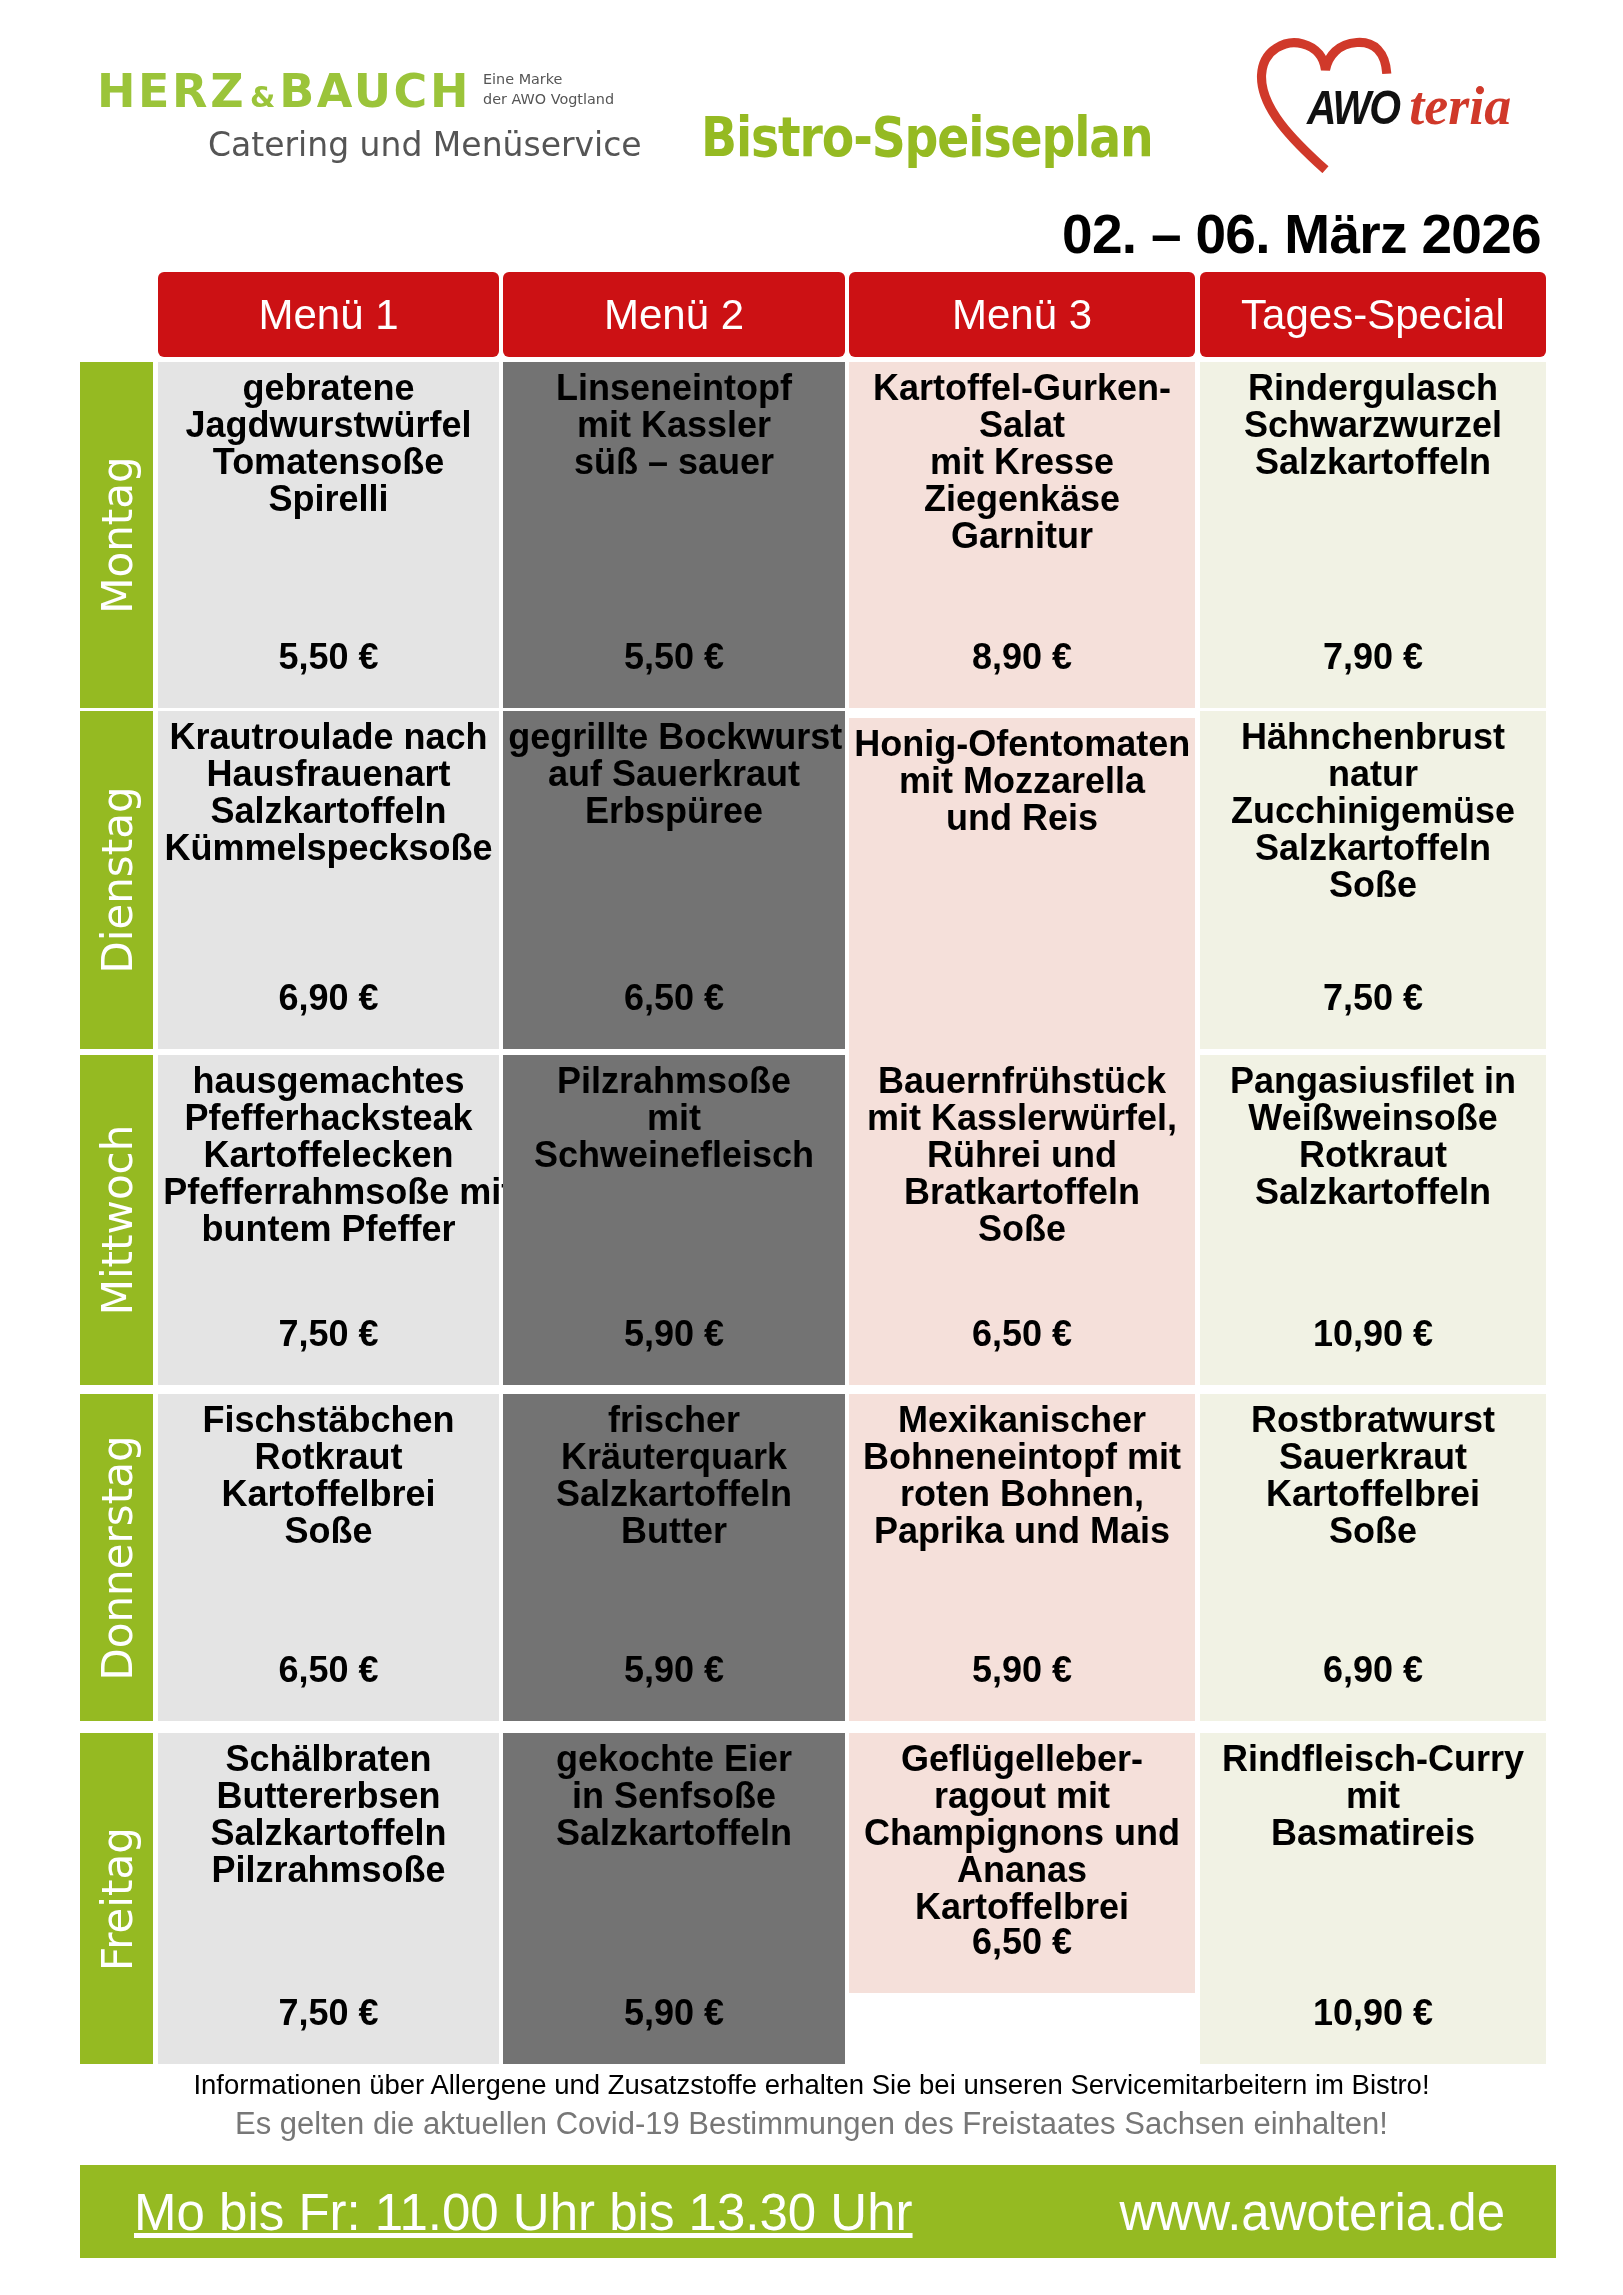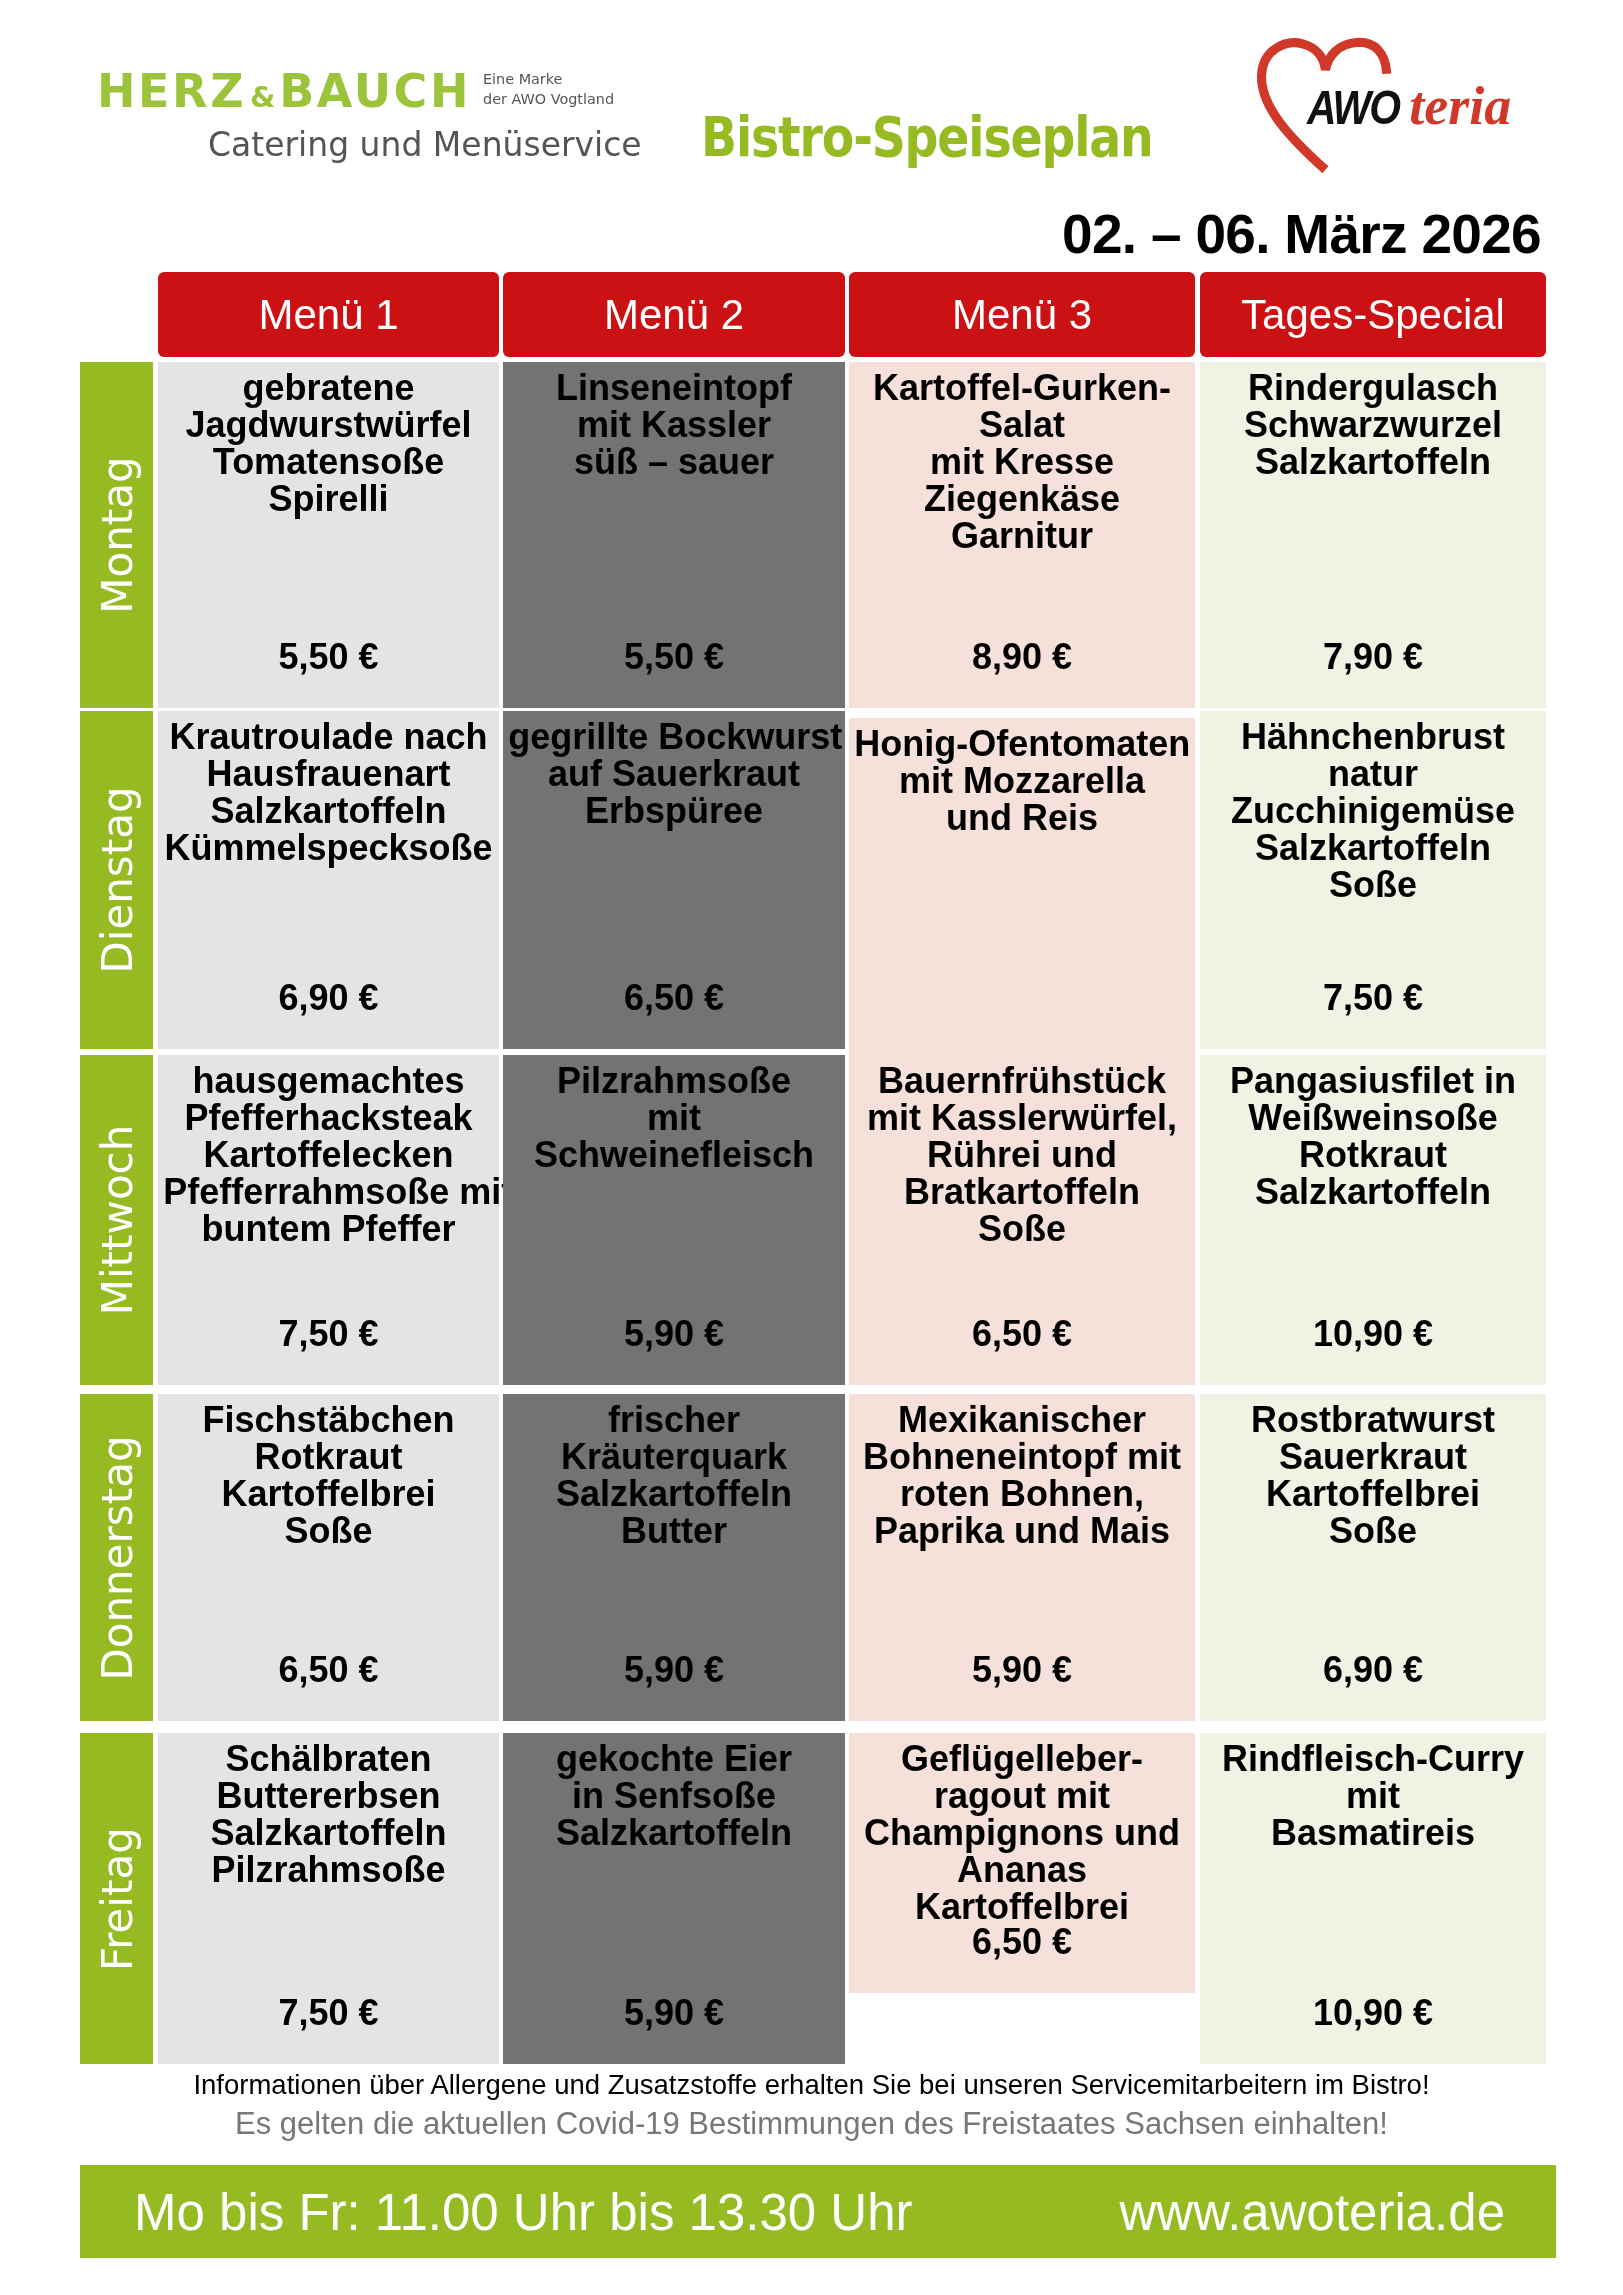--- a/index.html
+++ b/index.html
@@ -51,21 +51,21 @@
   .c2 { left:503px; width:342px; background:#737373; }
   .c3 { left:849px; width:346px; background:#f5e0da; }
   .c4 { left:1200px; width:346px; background:#f1f2e4; }
 
   .info { left:0; width:1623px; top:2069px; text-align:center; font-family:"Liberation Sans", sans-serif;
           font-size:27.5px; color:#000; }
   .covid { left:0; width:1623px; top:2106px; text-align:center; font-family:"Liberation Sans", sans-serif;
            font-size:31px; color:#777; }
   .footer-bar { left:80px; top:2165px; width:1476px; height:93px; background:#95ba22; color:#fff;
                 font-family:"Liberation Sans", sans-serif; font-size:51px; }
-  .footer-bar .hours { position:absolute; left:54px; top:18.3px; white-space:nowrap; }
+  .footer-bar .hours { position:absolute; left:54px; top:18.3px; white-space:nowrap;text-decoration:underline; }
   .footer-bar .web { position:absolute; right:51px; top:18.3px; white-space:nowrap; }
 </style>
 </head>
 <body>
 
 <div class="abs hb-logo">
   <div class="hb-main">
     <span>HERZ</span><span class="amp">&amp;</span><span>BAUCH</span>
   </div>
   <div class="hb-sub">

